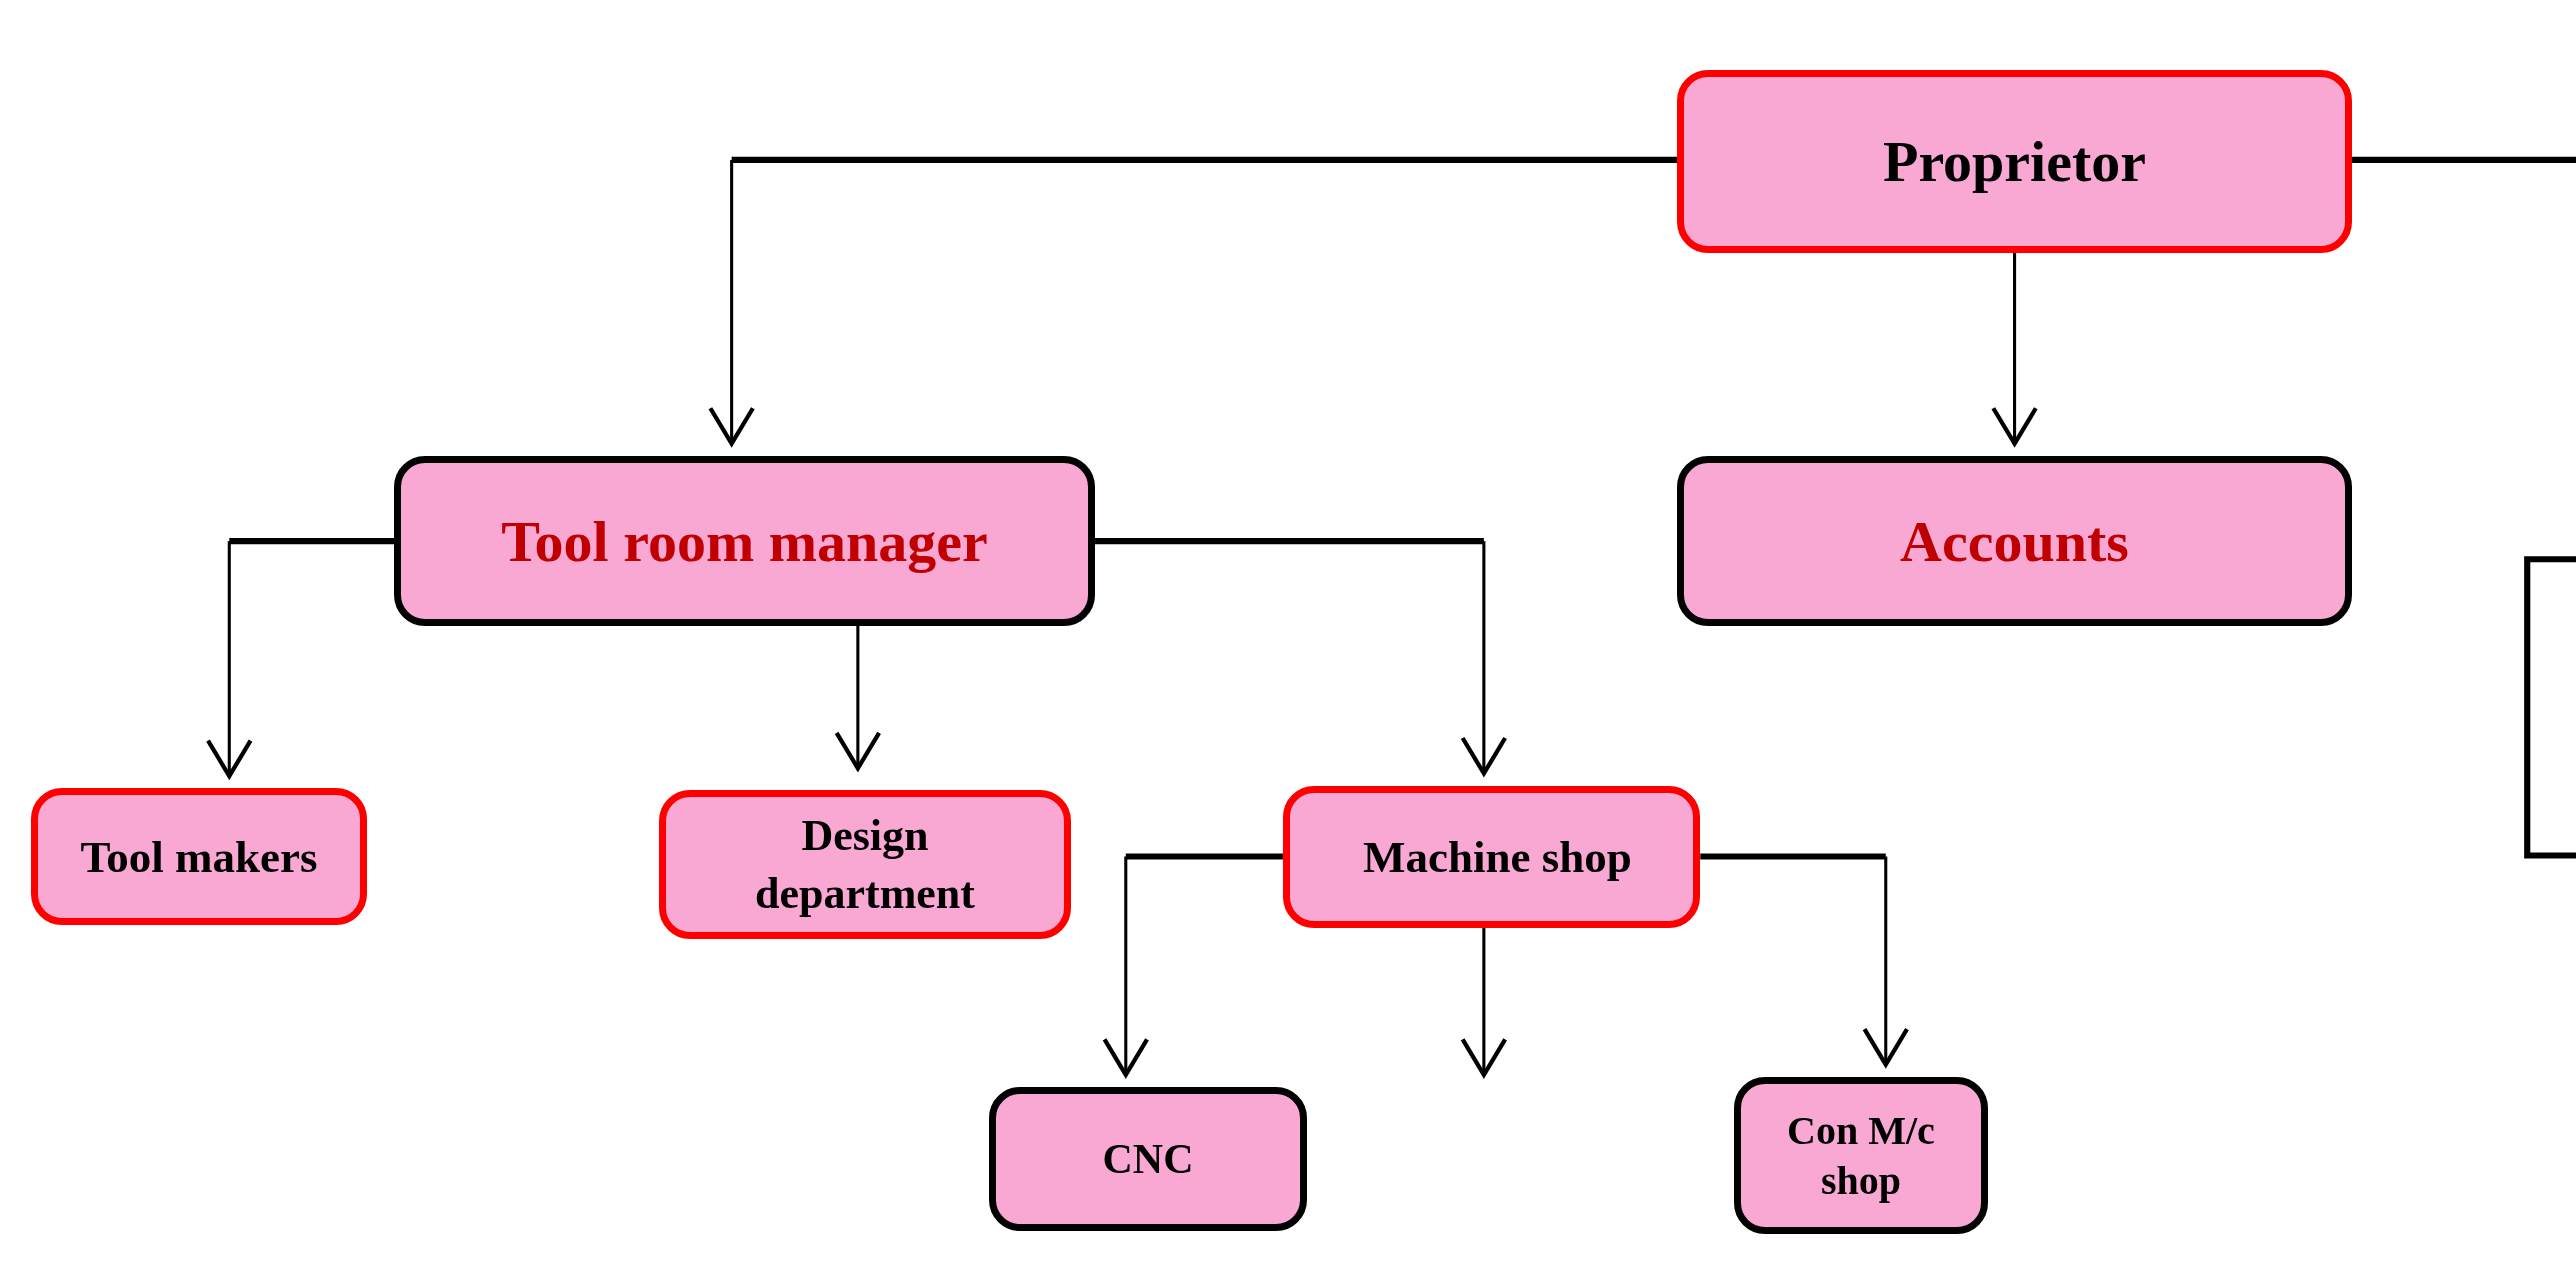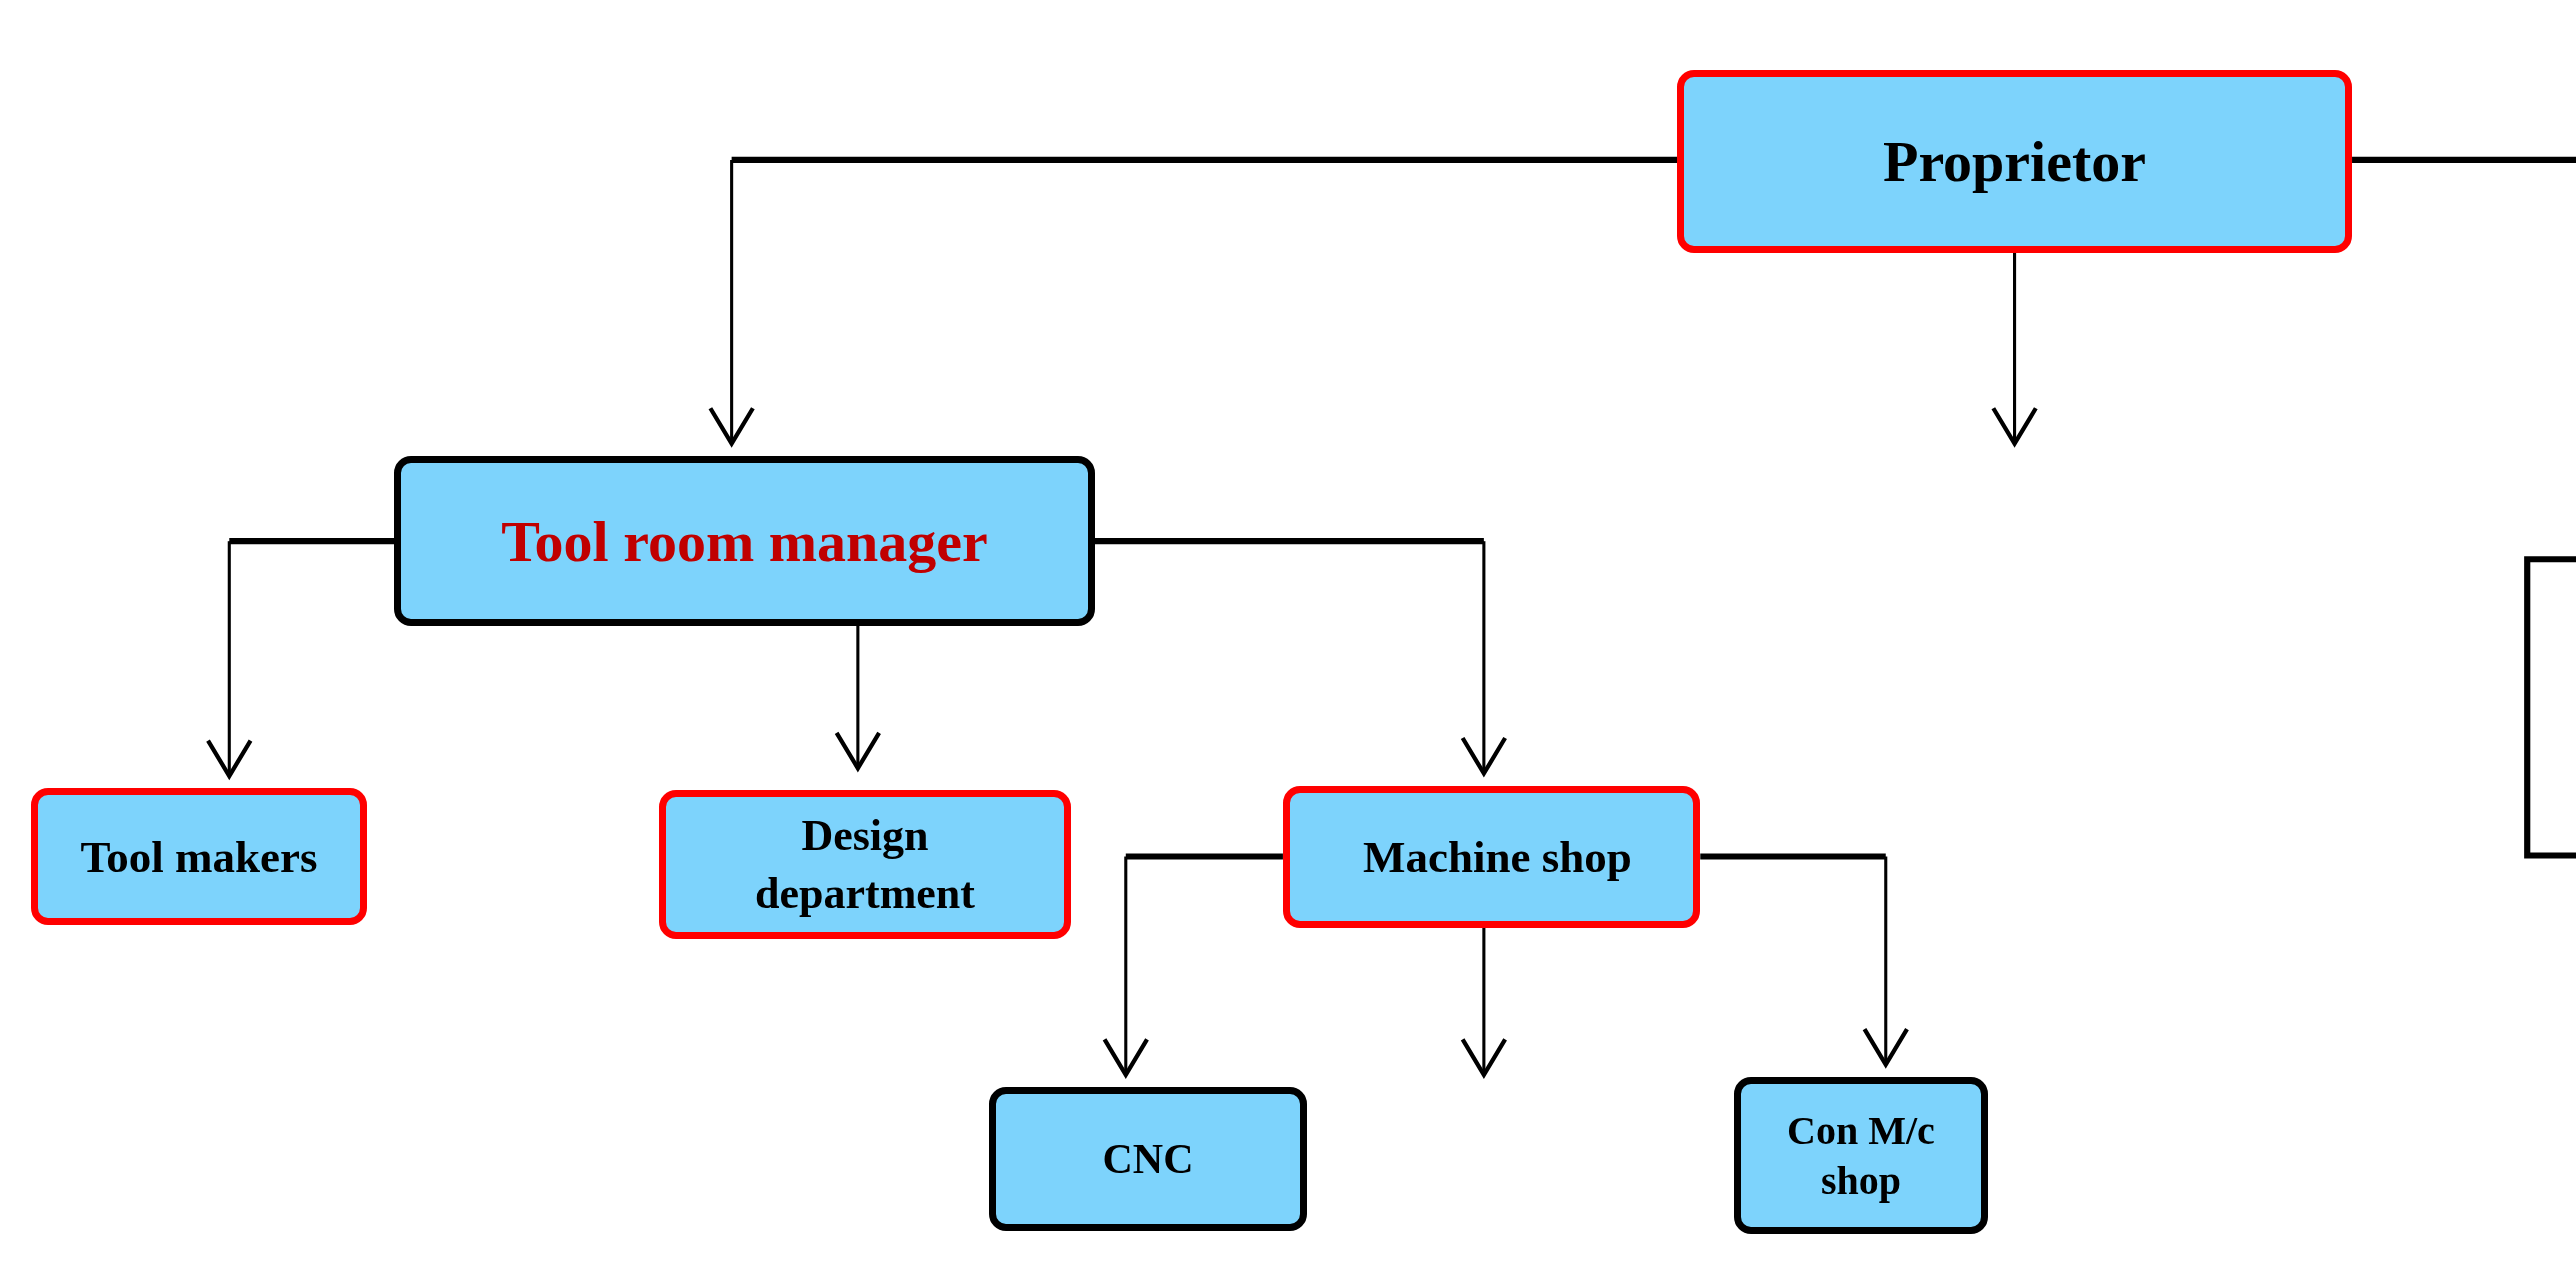--- a/index.html
+++ b/index.html
@@ -6,24 +6,24 @@
   #canvas{
     position:relative;
     width:3957px;height:1272px;
     background:#ffffff;
     font-family:"Liberation Serif","DejaVu Serif",serif;
     overflow:hidden;
   }
   #wires{position:absolute;left:0;top:0;width:3957px;height:1272px;}
   .node{
     position:absolute;
-    background:#7dd3fc;
+    background:#f9a8d4;
     border-style:solid;
     border-width:7.2px;
-    border-radius:17px;
+    border-radius:31px;
     display:flex;align-items:center;justify-content:center;
     text-align:center;
     font-weight:bold;
     box-sizing:border-box;
   }
   .b-red{border-color:#ff0000;}
   .b-black{border-color:#000000;text-align:center;}
   .t-red{color:#c00000;}
   .t-black{color:#000000;}
   .l1{white-space:nowrap;}
@@ -89,20 +89,23 @@
     <path class="wire thin" d="M7015,1795 V2063" marker-end="url(#arrow)"></path>
   </svg>
 
   <div class="node n-proprietor b-red t-black">
     <span class="lbl l1">Proprietor</span>
   </div>
 
   <div class="node n-trm b-black t-red">
     <span class="lbl l1">Tool room manager</span>
   </div>
+  <div class="node n-accounts b-black t-red">
+    <span class="lbl l1">Accounts</span>
+  </div>
 
   <div class="node n-toolmakers b-red t-black">
     <span class="lbl l1">Tool makers</span>
   </div>
   <div class="node n-design b-red t-black">
     <span class="lbl">Design department</span>
   </div>
   <div class="node n-machineshop b-red t-black">
     <span class="lbl l1">Machine shop</span>
   </div>

